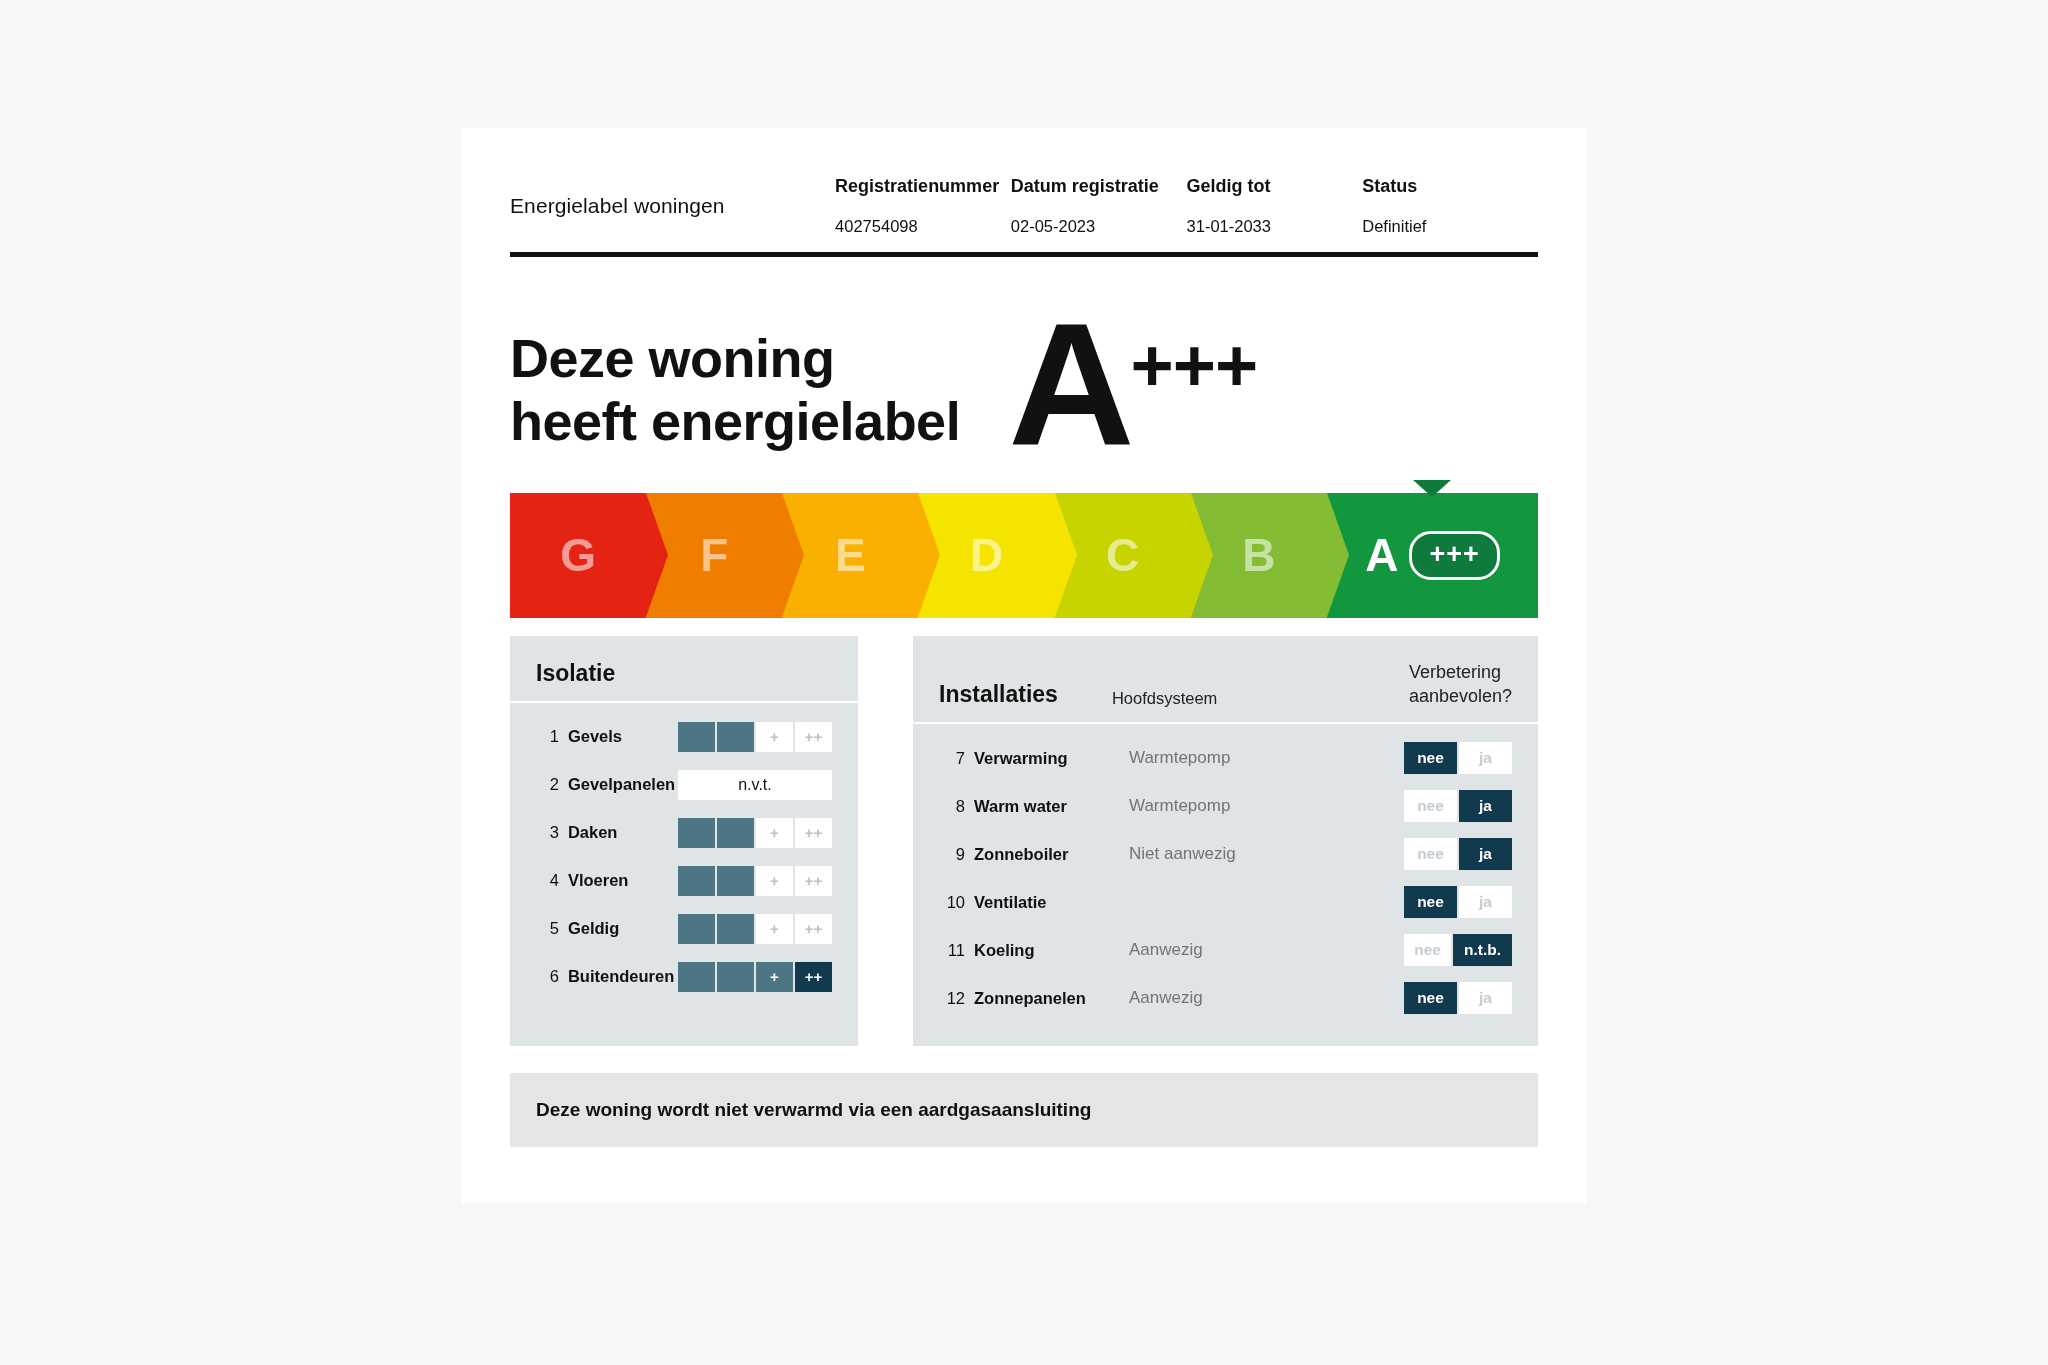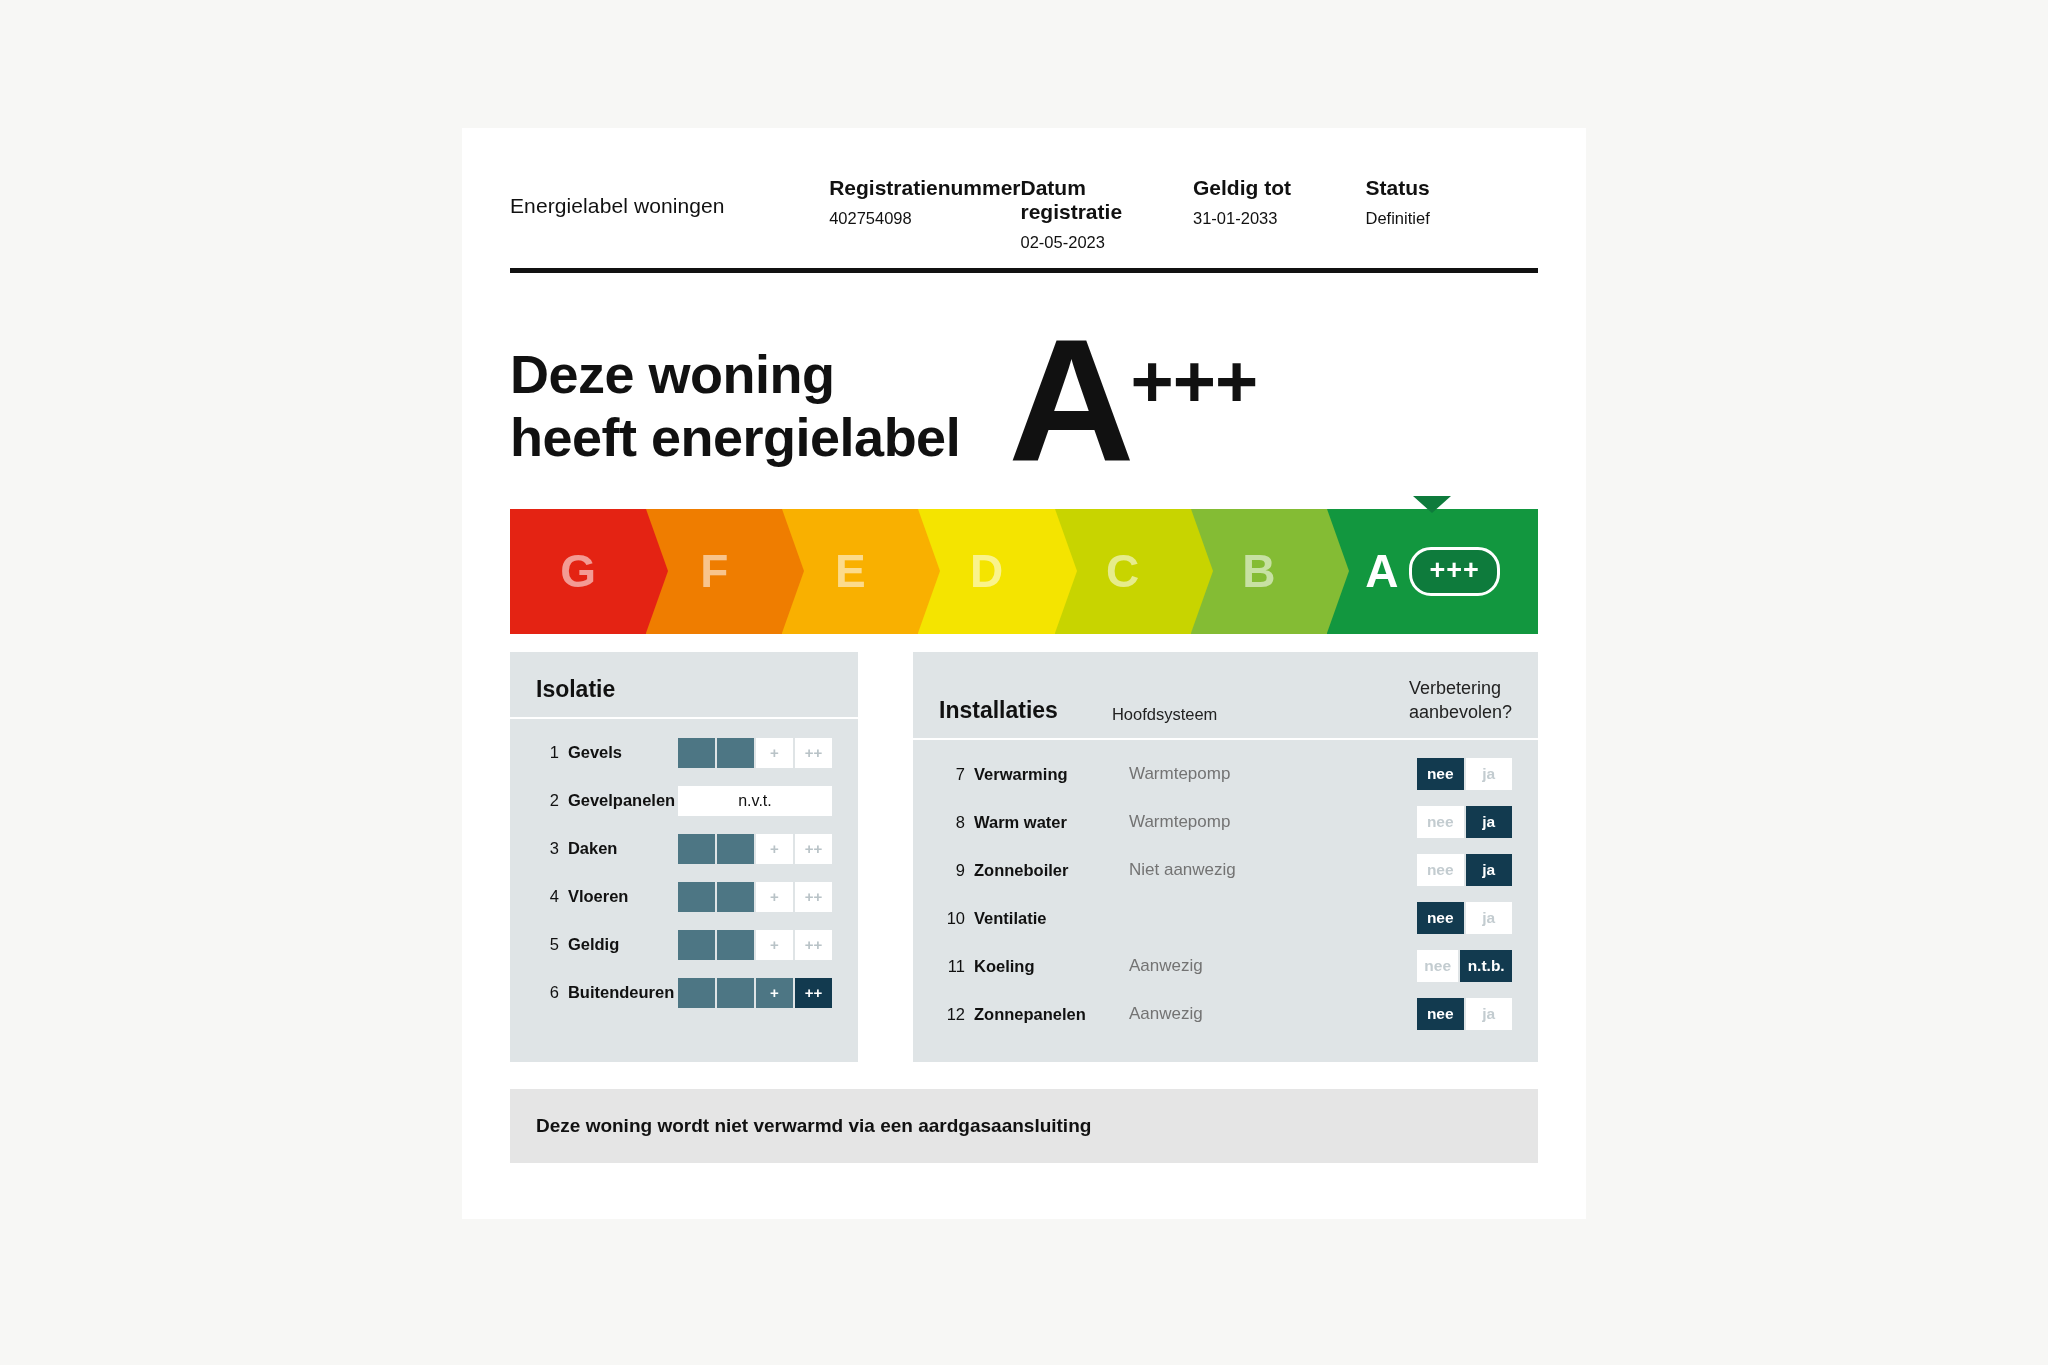--- a/index.html
+++ b/index.html
@@ -39,24 +39,24 @@
     font-size: 21px;
     color: #111;
     width: 370px;
     padding-top: 18px;
     letter-spacing: 0.1px;
   }
   .meta-col {
     width: 200px;
   }
   .meta-label {
-    font-size: 21px;
-    font-weight: bold;
-    color: #111;
-    margin-bottom: 9px;
+    font-size: 18px;
+    font-weight: bold;
+    color: #111;
+    margin-bottom: 20px;
   }
   .meta-value {
     font-size: 16.5px;
     color: #111;
   }
   
   .headline-wrap {
     margin: 0 48px;
     display: flex;
     align-items: flex-start;
@@ -250,21 +250,21 @@
     align-items: center;
     justify-content: center;
     font-size: 16px;
     color: #111;
   }
   
   .yn {
     margin-left: auto;
     display: flex;
     height: 32px;
-    width: 95px;
+    width: 108px;
   }
   .yn-cell {
     flex: 1 1 0;
     display: flex;
     align-items: center;
     justify-content: center;
     font-size: 15.5px;
     font-weight: bold;
     background: #ffffff;
     color: #c3ccd0;

